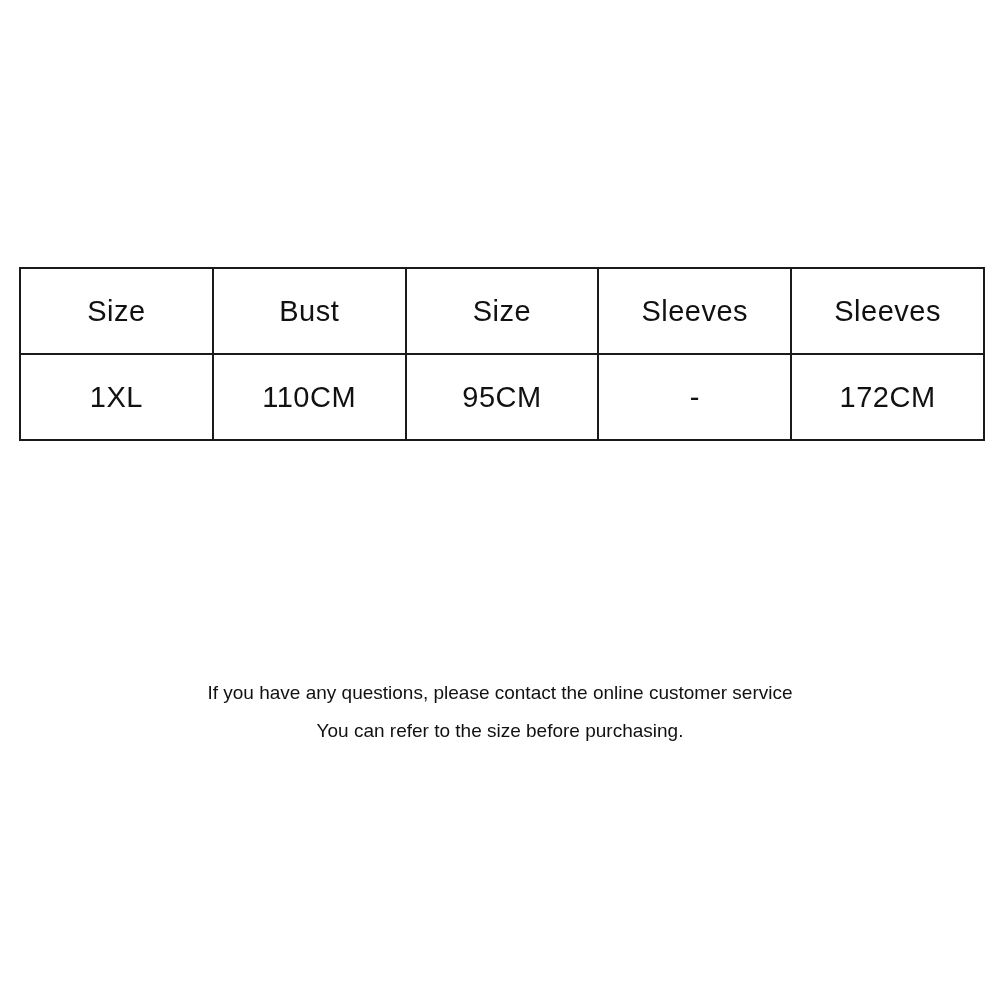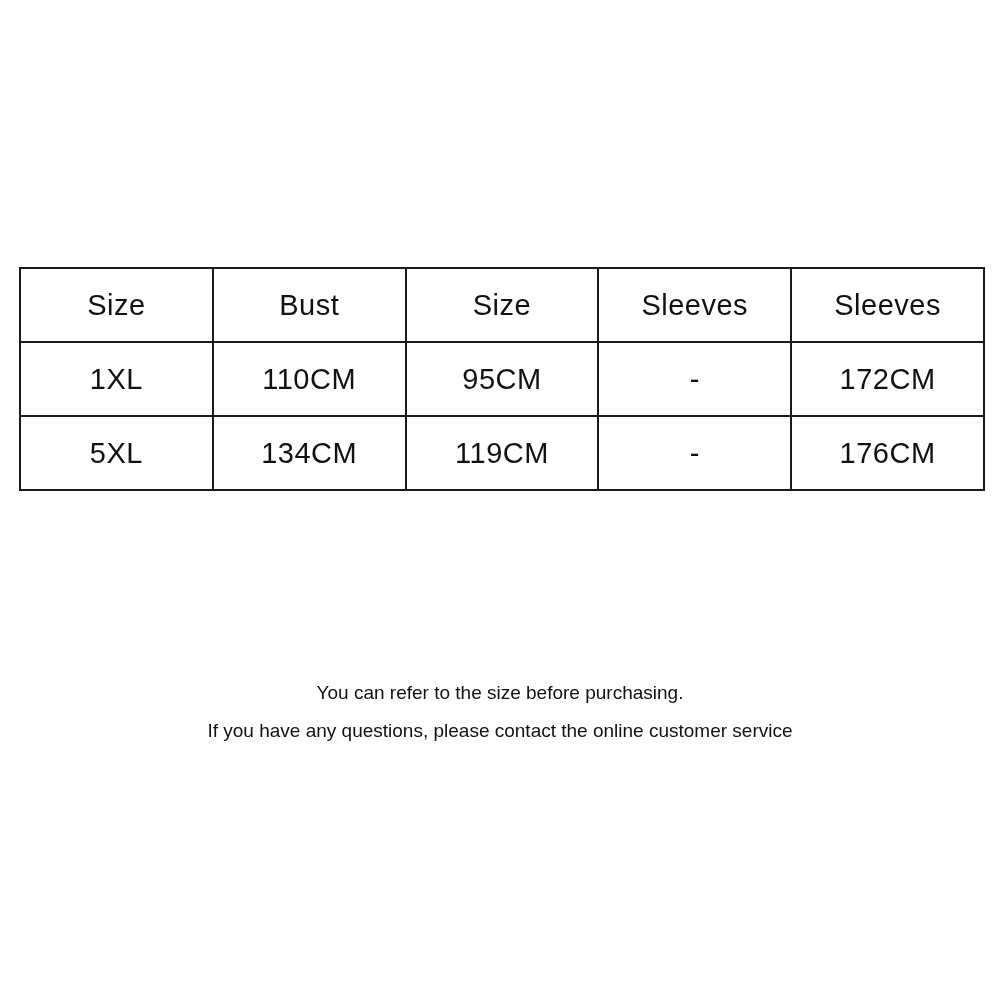--- a/index.html
+++ b/index.html
@@ -26,21 +26,21 @@
   }
   table.size-table th,
   table.size-table td {
     border: 2px solid #1a1a1a;
     height: 56px;
     text-align: center;
     vertical-align: middle;
     font-size: 29px;
     font-weight: 400;
     letter-spacing: 0.5px;
-    padding: 8px;
+    padding: 14px;
     color: #111111;
   }
   .notes {
     position: absolute;
     top: 682px;
     left: 0;
     width: 1000px;
     text-align: center;
     font-size: 19px;
     color: #111111;
@@ -66,28 +66,21 @@
       </tr>
     </thead>
     <tbody>
       <tr>
         <td>1XL</td>
         <td>110CM</td>
         <td>95CM</td>
         <td>-</td>
         <td>172CM</td>
       </tr>
-      <tr>
-        <td>5XL</td>
-        <td>134CM</td>
-        <td>119CM</td>
-        <td>-</td>
-        <td>176CM</td>
-      </tr>
     </tbody>
   </table>
 
   <div class="notes">
+    <p>If you have any questions, please contact the online customer service</p>
     <p>You can refer to the size before purchasing.</p>
-    <p>If you have any questions, please contact the online customer service</p>
   </div>
 
 </div>
 
 </body></html>

